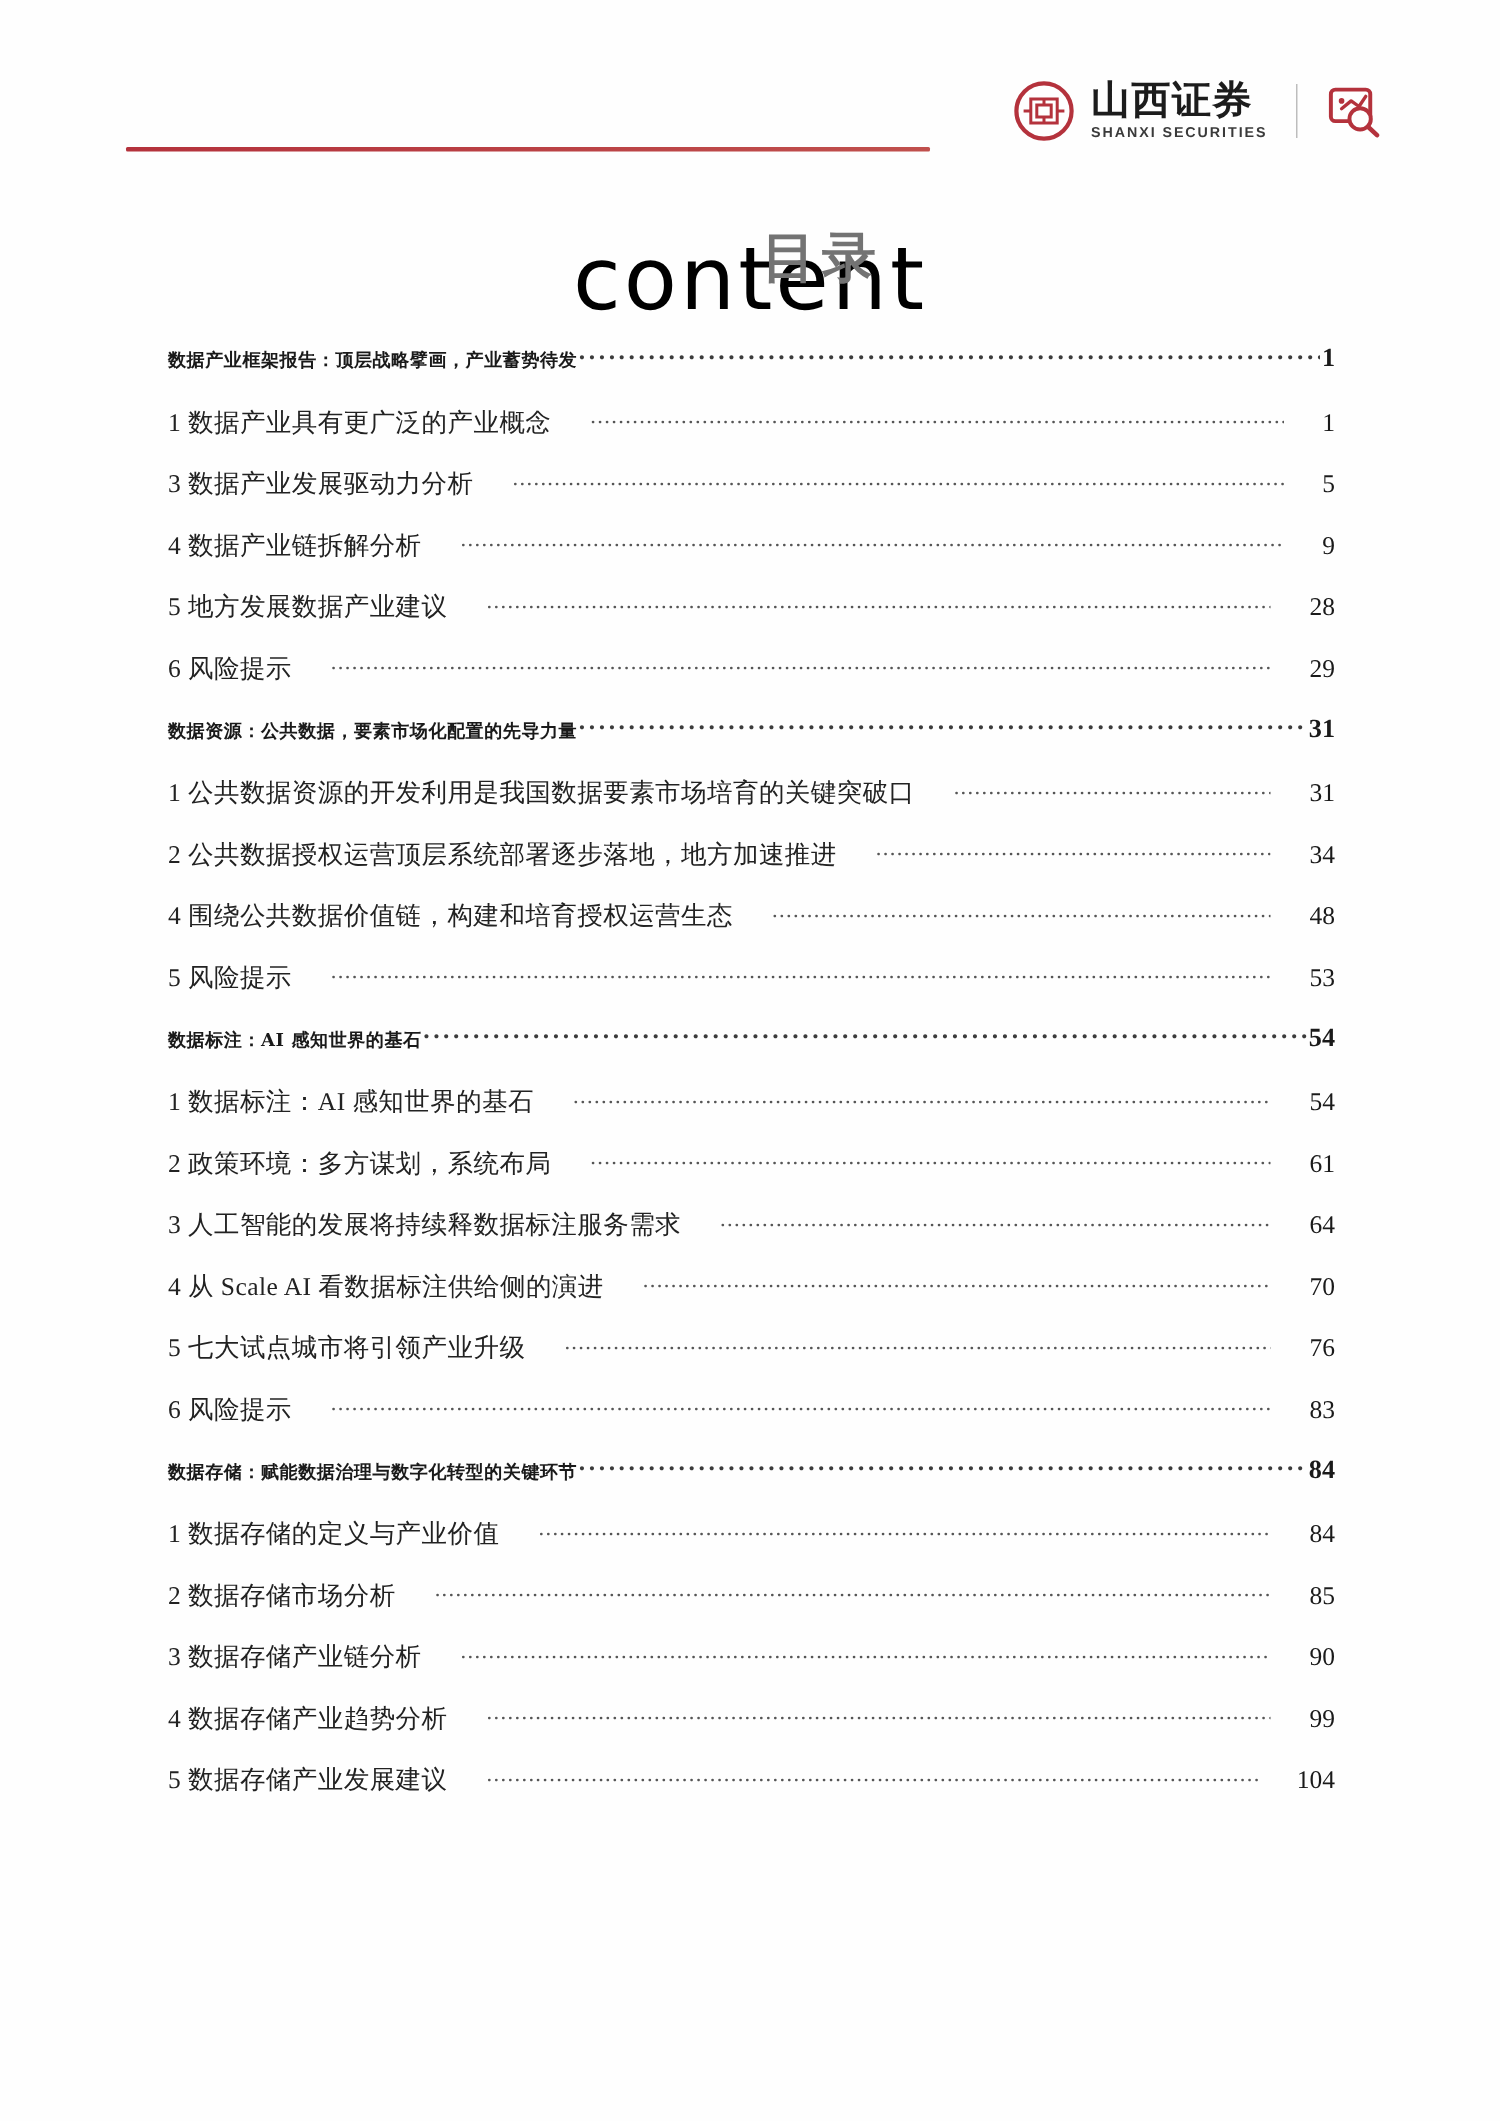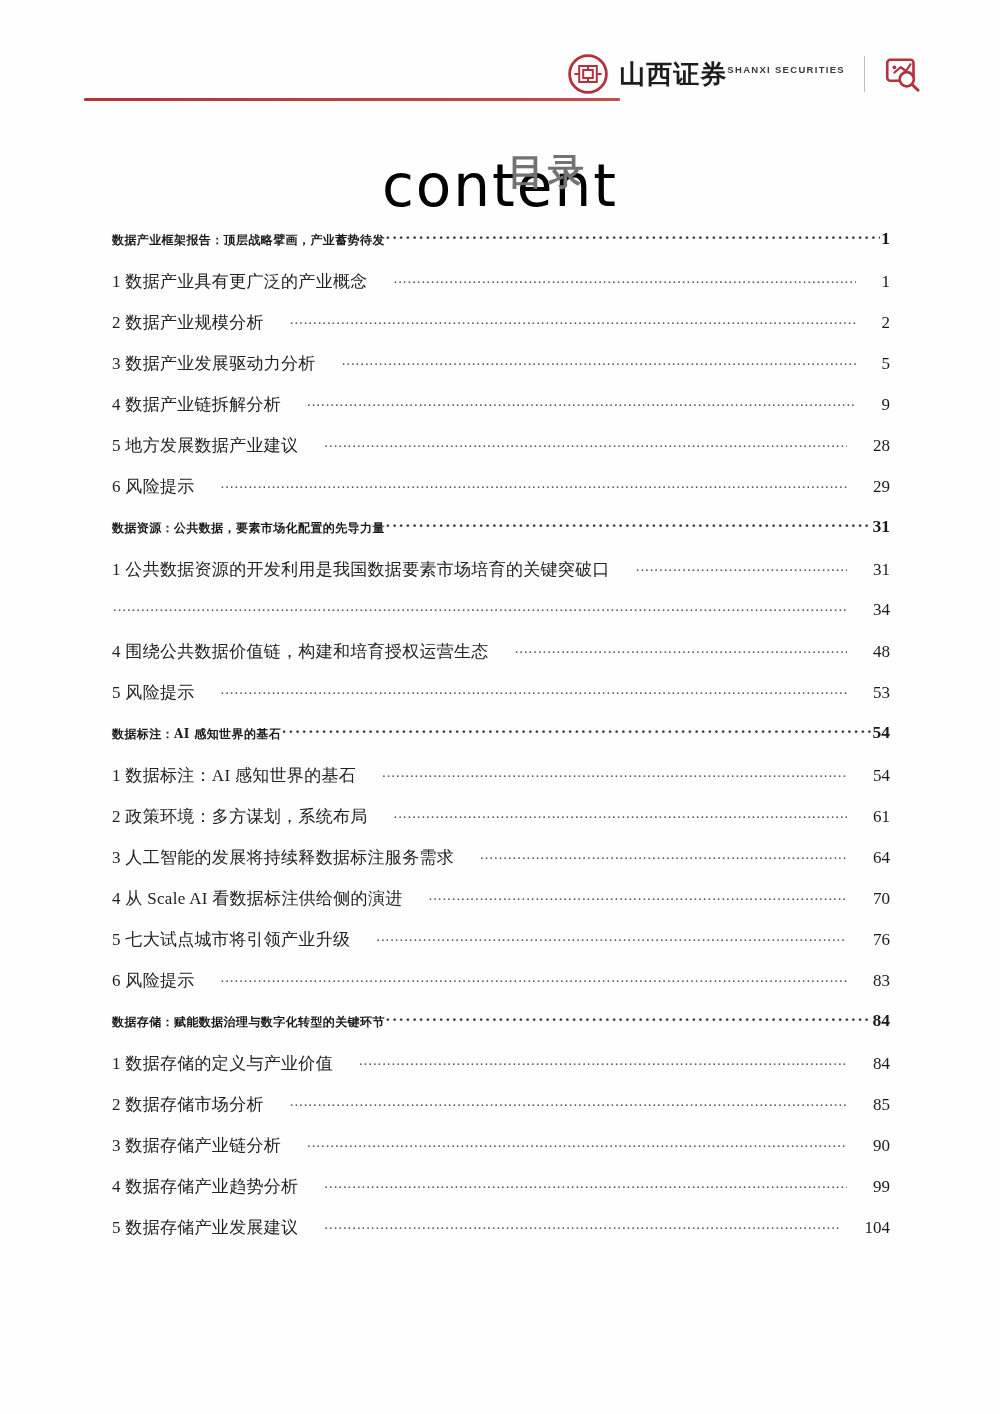--- a/index.html
+++ b/index.html
@@ -46,21 +46,21 @@
     align-items: center;
     gap: 11px;
   }
   .logo-mark {
     width: 40px;
     height: 40px;
     flex: 0 0 auto;
   }
   .logo-words {
     display: flex;
-    flex-direction: row;
+    flex-direction: column;
     justify-content: center;
     line-height: 1;
   }
   .logo-cn {
     font-family: "DejaVu Sans", "Liberation Sans", sans-serif;
     font-size: 26px;
     font-weight: bold;
     color: #1c1c1c;
     letter-spacing: 1px;
     white-space: nowrap;
@@ -252,25 +252,20 @@
         <span class="toc-label">数据产业框架报告：顶层战略擘画，产业蓄势待发</span>
         <span class="toc-leader"></span>
         <span class="toc-page">1</span>
       </div>
       <div class="toc-row level-2">
         <span class="toc-label">1 数据产业具有更广泛的产业概念</span>
         <span class="toc-leader"></span>
         <span class="toc-page">1</span>
       </div>
       <div class="toc-row level-2">
-        <span class="toc-label">2 数据产业规模分析</span>
-        <span class="toc-leader"></span>
-        <span class="toc-page">2</span>
-      </div>
-      <div class="toc-row level-2">
         <span class="toc-label">3 数据产业发展驱动力分析</span>
         <span class="toc-leader"></span>
         <span class="toc-page">5</span>
       </div>
       <div class="toc-row level-2">
         <span class="toc-label">4 数据产业链拆解分析</span>
         <span class="toc-leader"></span>
         <span class="toc-page">9</span>
       </div>
       <div class="toc-row level-2">
@@ -287,20 +282,21 @@
         <span class="toc-label">数据资源：公共数据，要素市场化配置的先导力量</span>
         <span class="toc-leader"></span>
         <span class="toc-page">31</span>
       </div>
       <div class="toc-row level-2">
         <span class="toc-label">1 公共数据资源的开发利用是我国数据要素市场培育的关键突破口</span>
         <span class="toc-leader"></span>
         <span class="toc-page">31</span>
       </div>
       <div class="toc-row level-2">
+        <span class="toc-label">2 公共数据授权运营顶层系统部署逐步落地，地方加速推进</span>
         <span class="toc-leader"></span>
         <span class="toc-page">34</span>
       </div>
       <div class="toc-row level-2">
         <span class="toc-label">4 围绕公共数据价值链，构建和培育授权运营生态</span>
         <span class="toc-leader"></span>
         <span class="toc-page">48</span>
       </div>
       <div class="toc-row level-2">
         <span class="toc-label">5 风险提示</span>

